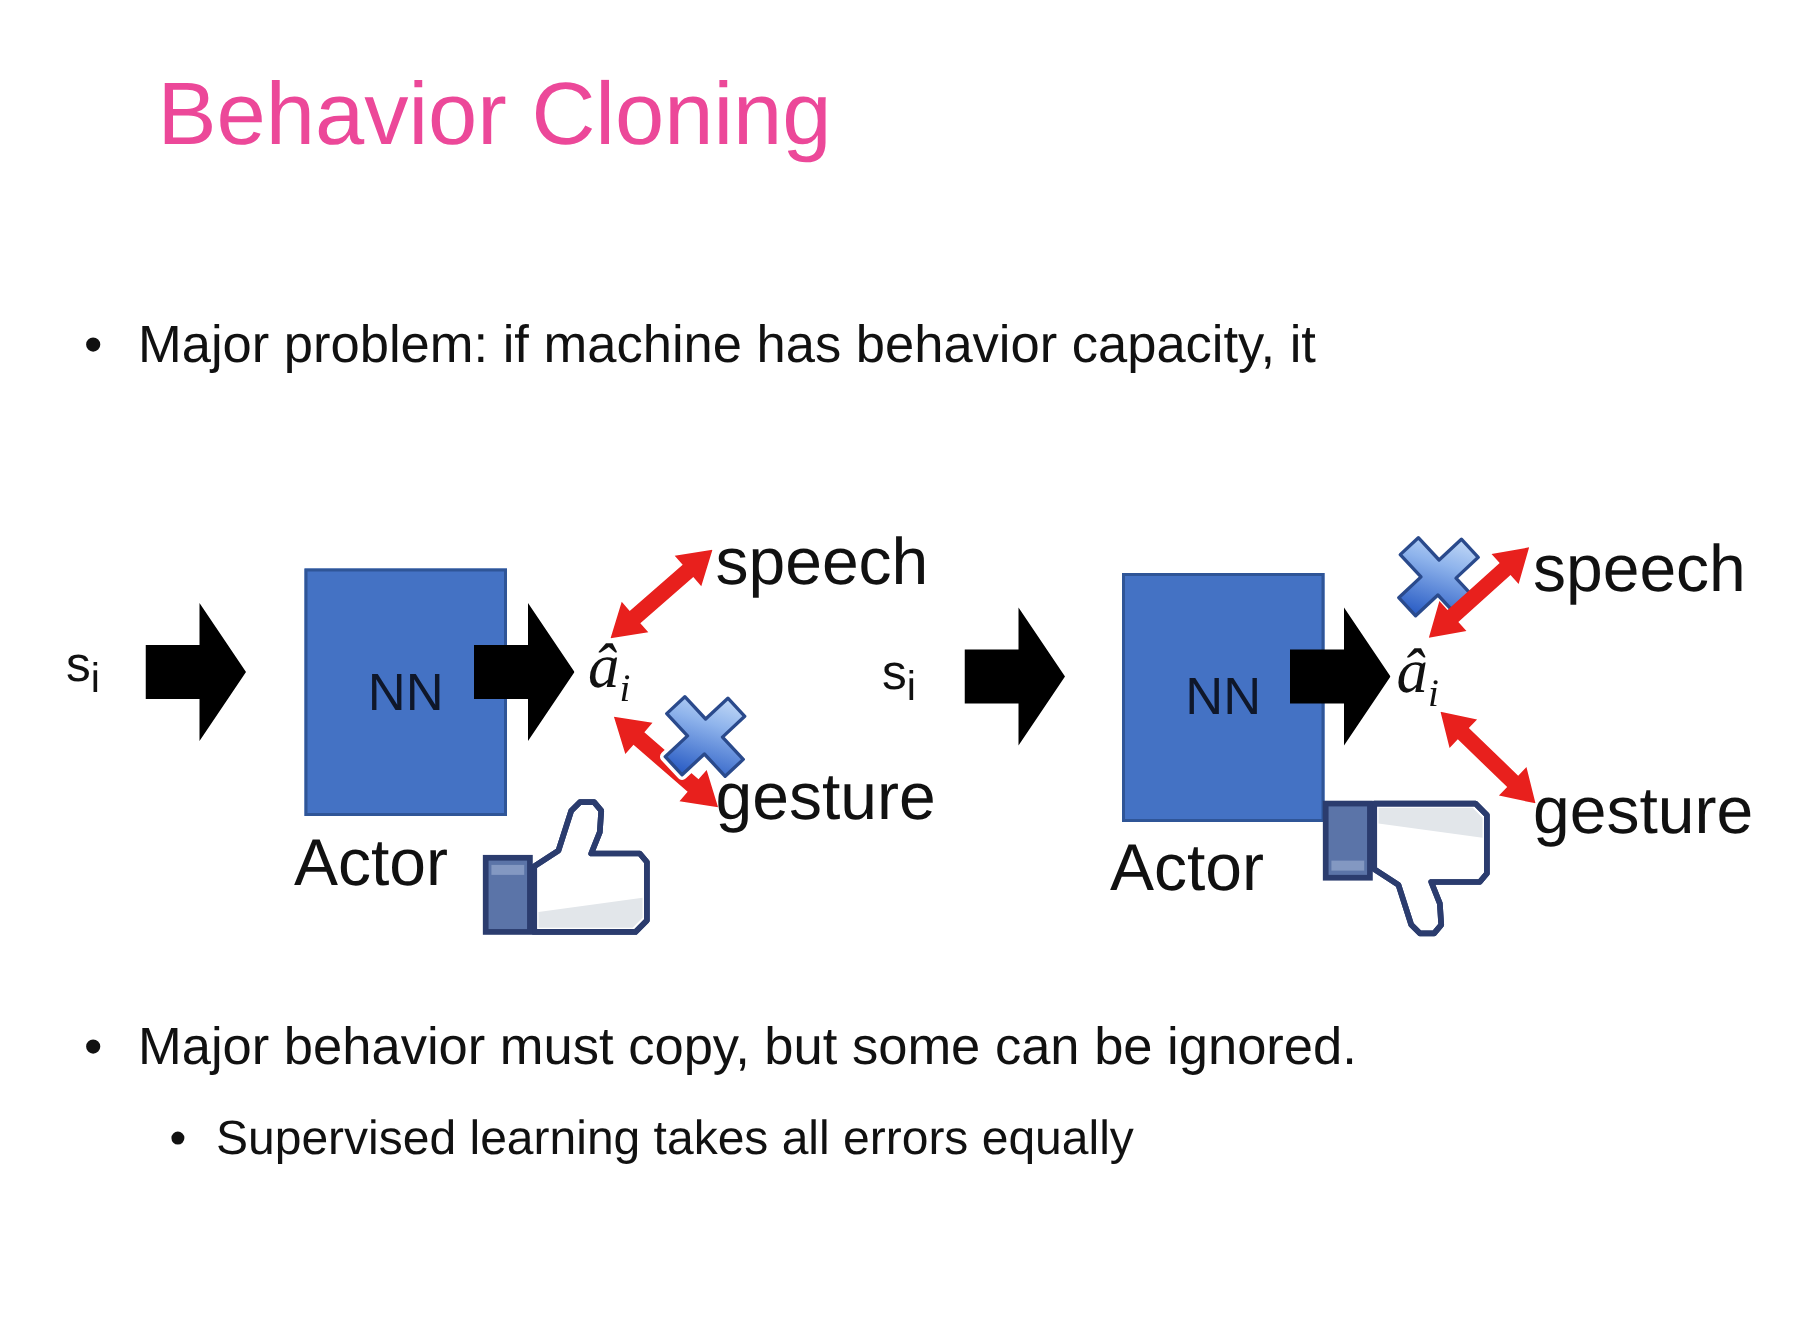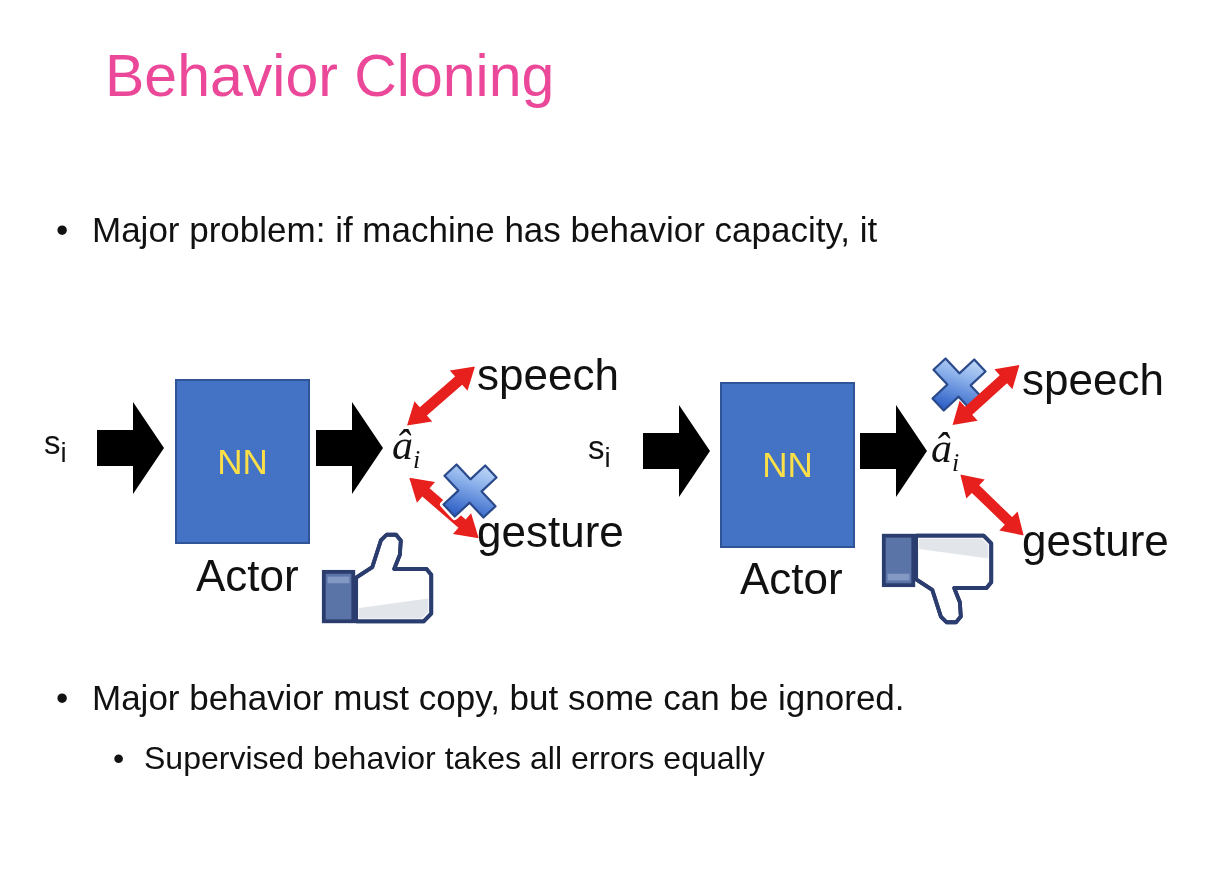--- a/index.html
+++ b/index.html
@@ -25,21 +25,21 @@
   .ahatR{left:931px; top:424px;}
   .ahat sub{font-size:0.62em;}
   .speechL{left:477px; top:350px;}
   .gestureL{left:477px; top:507px;}
   .speechR{left:1022px; top:355px;}
   .gestureR{left:1022px; top:516px;}
   .actorL{left:196px; top:551px;}
   .actorR{left:740px; top:554px;}
   
   .nnbox{background:#4472C4; border:2px solid #2F5597; display:flex; align-items:center; justify-content:center;
-         color:#fde047; font-size:35px;}
+         color:#0f172a; font-size:35px;margin-left:28px;}
   .nnL{left:175px; top:379px; width:131px; height:161px;}
   .nnR{left:720px; top:382px; width:131px; height:162px;}
   
   .arrA1{left:97px;  top:399px; width:67px; height:98px;}
   .arrA2{left:316px; top:399px; width:67px; height:98px;}
   .arrB1{left:643px; top:402px; width:67px; height:98px;}
   .arrB2{left:860px; top:402px; width:67px; height:98px;}
   .spdL{left:396px; top:380px; width:90px; height:32px; transform:rotate(-41deg); z-index:4;}
   .gsdL{left:398px; top:492px; width:92px; height:32px; transform:rotate(41deg);  z-index:4;}
   .spdR{left:941px; top:379px; width:90px; height:32px; transform:rotate(-42deg); z-index:6;}
@@ -145,16 +145,16 @@
   <svg class="abs thumbR">
       <use href="#thumb" width="116" height="95" transform="translate(0,95) scale(1,-1)"></use>
     </svg>
 
   <div class="abs bullet-row b2">
     <span class="glyph">•</span>
     <span>Major behavior must copy, but some can be ignored.</span>
   </div>
   <div class="abs bullet-row b3">
     <span class="glyph">•</span>
-    <span>Supervised behavior takes all errors equally</span>
+    <span>Supervised learning takes all errors equally</span>
   </div>
 
 </div>
 
 </body></html>

